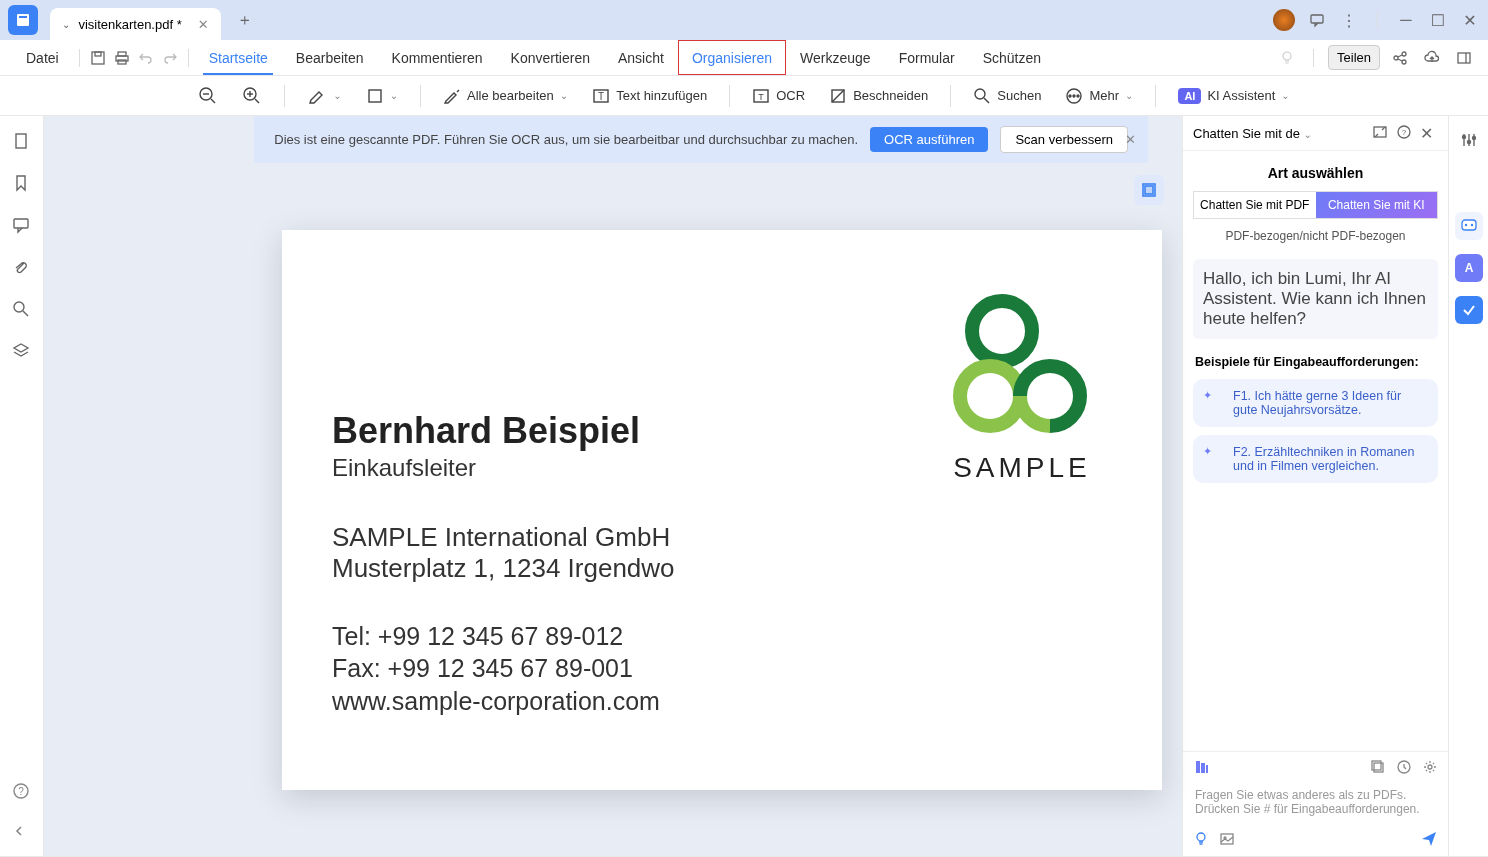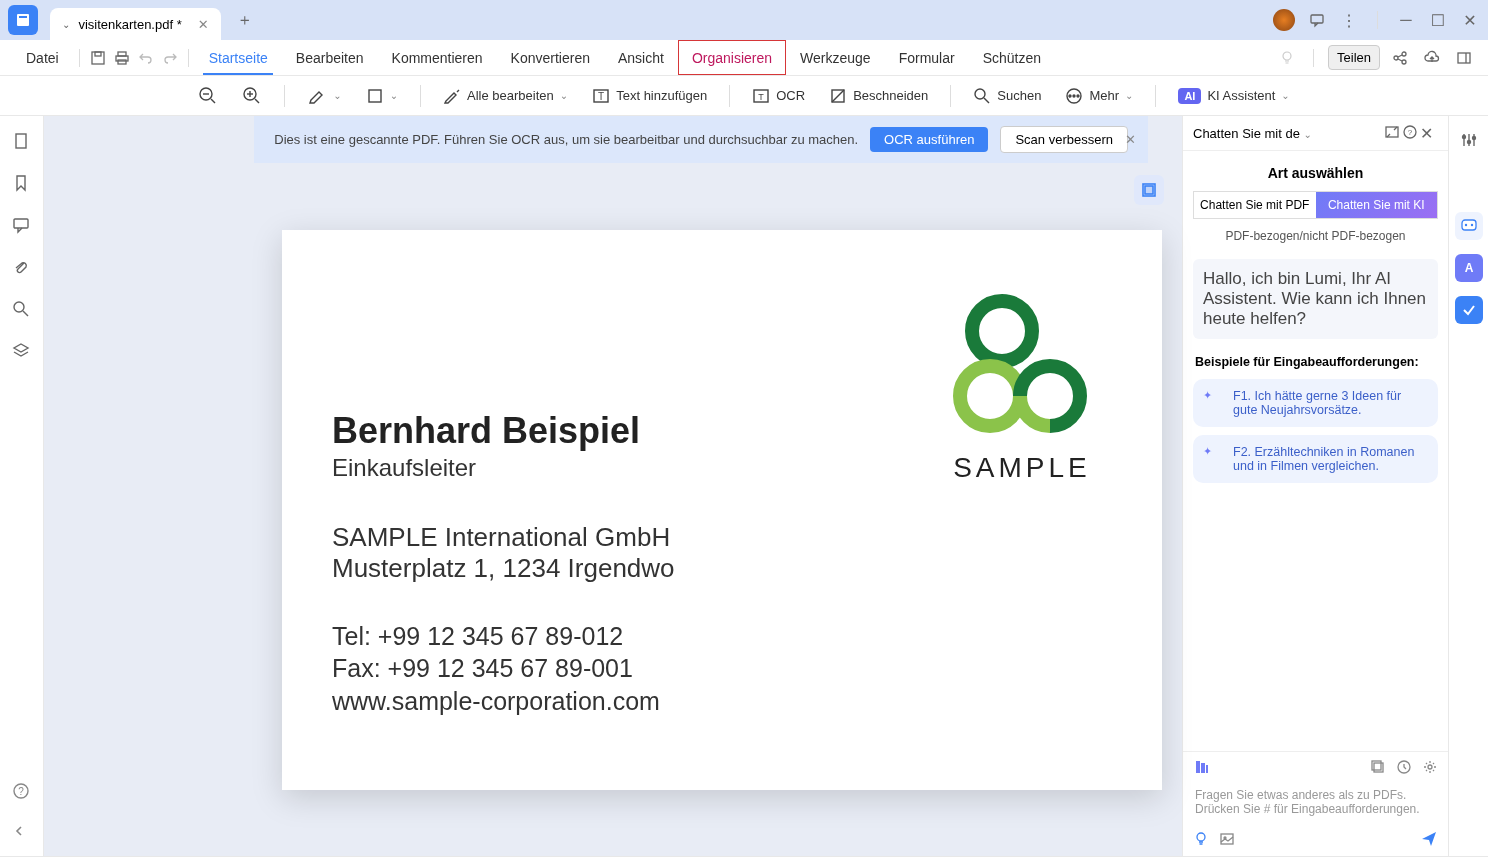--- a/index.html
+++ b/index.html
@@ -14,21 +14,21 @@
 .tab-add { margin-left: 16px; color: #666; cursor: pointer; }
 .title-bar-right { margin-left: auto; display: flex; align-items: center; gap: 12px; }
 .avatar { width: 22px; height: 22px; border-radius: 50%; background: radial-gradient(circle, #e67e22, #8b4513); }
 .win-btn { width: 20px; height: 20px; display: flex; align-items: center; justify-content: center; color: #666; cursor: pointer; }
 
 
 .menu-bar { height: 36px; background: white; display: flex; align-items: center; padding: 0 12px; border-bottom: 1px solid #e8e8e8; }
 .menu-item { padding: 0 14px; font-size: 14px; color: #333; cursor: pointer; height: 100%; display: flex; align-items: center; position: relative; }
 .menu-item.active { color: #3b82f6; }
 .menu-item.active::after { content: ''; position: absolute; bottom: 0; left: 10%; width: 80%; height: 2px; background: #3b82f6; }
-.menu-item.highlighted { color: #be185d; outline: 1.5px solid #d63638; outline-offset: -1px; }
+.menu-item.highlighted { color: #3b82f6; outline: 1.5px solid #d63638; outline-offset: -1px; }
 .menu-divider { width: 1px; height: 18px; background: #ddd; margin: 0 6px; }
 .menu-right { margin-left: auto; display: flex; align-items: center; gap: 8px; }
 .share-btn { border: 1px solid #ccc; padding: 4px 8px; border-radius: 4px; font-size: 13px; }
 .icon-btn { width: 24px; height: 24px; display: flex; align-items: center; justify-content: center; color: #555; cursor: pointer; }
 
 
 .toolbar { height: 40px; background: white; display: flex; align-items: center; justify-content: center; gap: 4px; border-bottom: 1px solid #e8e8e8; }
 .toolbar-btn { display: flex; align-items: center; gap: 6px; padding: 4px 10px; font-size: 13px; color: #333; cursor: pointer; }
 .toolbar-divider { width: 1px; height: 22px; background: #ddd; margin: 0 8px; }
 .ai-pill { background: #6366f1; color: white; border-radius: 4px; padding: 2px 6px; font-size: 11px; font-weight: bold; }
@@ -51,21 +51,21 @@
 .card-name { font-size: 36px; font-weight: 600; color: #222; margin-top: 130px; }
 .card-role { font-size: 24px; color: #333; margin-top: 2px; }
 .card-company { font-size: 26px; color: #333; margin-top: 40px; }
 .card-addr { font-size: 26px; color: #333; }
 .card-contact { font-size: 25px; color: #333; margin-top: 36px; line-height: 1.3; }
 .card-logo { position: absolute; top: 56px; right: 60px; text-align: center; }
 .card-logo-text { font-size: 28px; letter-spacing: 4px; color: #222; margin-top: 6px; }
 
 
 .ai-panel { width: 266px; background: white; border-left: 1px solid #e8e8e8; display: flex; flex-direction: column; }
-.ai-header { display: flex; align-items: center; padding: 8px 10px; border-bottom: 1px solid #eee; }
+.ai-header { display: flex; align-items: center; padding: 8px 10px; gap: 6px; border-bottom: 1px solid #eee; }
 .ai-header-title { font-size: 13px; flex: 1; }
 .ai-header-icon { width: 18px; height: 18px; color: #666; cursor: pointer; }
 .ai-subtitle { text-align: center; font-size: 14px; font-weight: 600; padding: 14px 0 10px; }
 .ai-toggle { display: flex; margin: 0 10px; border: 1px solid #ddd; border-radius: 0; overflow: hidden; font-size: 12px; justify-content: center; }
 .ai-toggle-btn { flex: 1; padding: 6px 4px; text-align: center; cursor: pointer; }
 .ai-toggle-btn.active { background: linear-gradient(135deg, #6f7bf7, #9b6ef3); color: white; }
 .ai-note { text-align: center; font-size: 12px; color: #555; padding: 10px 0; }
 .ai-msg { background: #f4f6fb; margin: 6px 10px; padding: 10px; border-radius: 6px; font-size: 17px; color: #444; }
 .ai-section-title { font-size: 12.5px; font-weight: 600; padding: 10px 12px 6px; }
 .ai-prompt { background: #eef3fe; margin: 4px 10px; padding: 10px 10px 10px 40px; border-radius: 10px; font-size: 12.5px; color: #3b5fc9; cursor: pointer; position: relative; }

